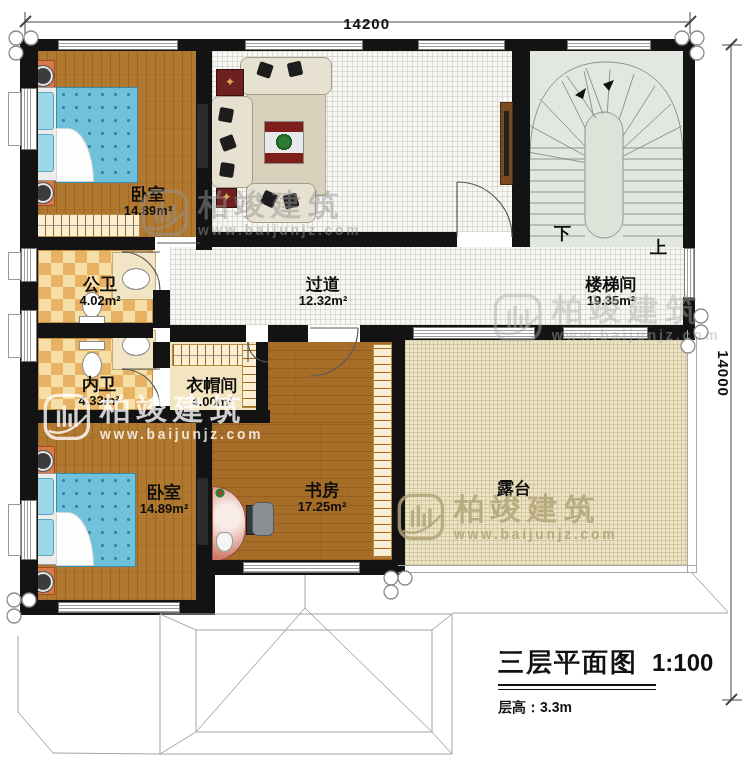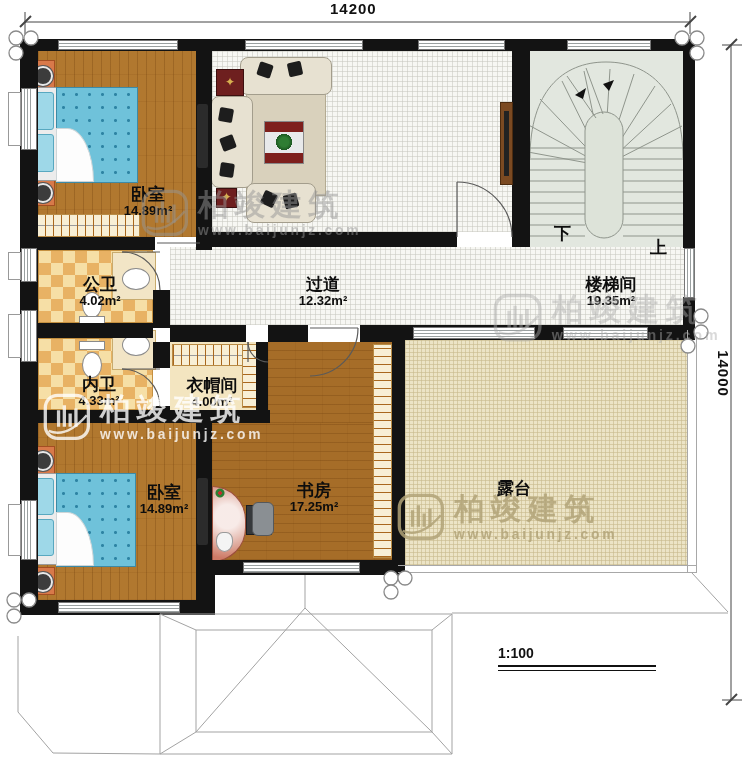--- a/index.html
+++ b/index.html
@@ -78,21 +78,21 @@
   .wm-brand{font-size:33px;font-weight:bold;letter-spacing:7px;line-height:1;}
   .wm-url{font-size:15px;font-weight:bold;letter-spacing:3px;margin-top:3px;}
   .wm-gray{color:rgba(150,150,150,.50);}
   .wm-white{color:rgba(255,255,255,.80);}
   .wm-light{color:rgba(170,170,170,.45);}
   .wm-sand{color:rgba(178,163,120,.85);}
   
   .tb{position:absolute;left:498px;top:645px;color:#111;}
   .tb-row{display:flex;align-items:baseline;gap:14px;}
   .tb-title{font-size:26px;font-weight:bold;letter-spacing:2px;}
-  .tb-scale{font-size:14px;font-weight:bold;}
+  .tb-scale{font-size:24px;font-weight:bold;}
   .tb-ul{height:2px;background:#111;margin-top:4px;}
   .tb-ul2{height:1.5px;background:#111;margin-top:2.5px;}
   .tb-line{font-size:14px;font-weight:bold;margin-top:9px;}
   .z1{z-index:1}.z2{z-index:2}.z3{z-index:3}.z4{z-index:4}.z6{z-index:6}.z7{z-index:7}
   svg.overlay{position:absolute;left:0;top:0;z-index:5;pointer-events:none;}
 </style>
 </head>
 <body>
 
 <div id="stage">
@@ -333,31 +333,31 @@
       <div class="ar">4.33m²</div>
     </div>
   <div class="rlabel z6" style="left:212px;top:377px">
     <div class="nm">衣帽间</div>
       <div class="ar">4.00m²</div>
     </div>
   <div class="rlabel z6" style="left:164px;top:484px">
     <div class="nm">卧室</div>
       <div class="ar">14.89m²</div>
     </div>
-  <div class="rlabel z6" style="left:314px;top:482px">
+  <div class="rlabel z6" style="left:322px;top:482px">
     <div class="nm">书房</div>
       <div class="ar">17.25m²</div>
     </div>
   <div class="rlabel z6" style="left:514px;top:480px">
     <div class="nm">露台</div>
     </div>
   <div class="stairlab z6" style="left:554px;top:222px">下</div>
   <div class="stairlab z6" style="left:650px;top:236px">上</div>
 
-  <div class="dimlab z6" style="left:330px;top:0;width:60px;text-align:left">14200</div>
+  <div class="dimlab z6" style="left:330px;top:15px;width:60px;text-align:right">14200</div>
   <div class="dimlab z6" style="left:700px;top:365px;transform:rotate(90deg)">14000</div>
 
   <div class="wm wm-gray z7" style="left:140px;top:188px;transform:scale(.92);transform-origin:left top">
     <svg class="wm-logo" width="54" height="54" viewBox="0 0 60 60" fill="none" stroke="currentColor">
       <rect x="4" y="4" width="52" height="52" rx="15" stroke-width="4"></rect>
       <path d="M20 42 V22 M27 42 V16 M34 42 V26 M41 42 V20" stroke-width="4"></path>
       <path d="M8 47 Q30 56 54 28" stroke-width="3"></path>
       </svg>
     <div>
         <div class="wm-brand">柏竣建筑</div>
@@ -393,19 +393,21 @@
       <path d="M8 47 Q30 56 54 28" stroke-width="3"></path>
       </svg>
     <div>
         <div class="wm-brand">柏竣建筑</div>
         <div class="wm-url">www.baijunjz.com</div>
       </div>
   </div>
 
   <div class="tb z6">
     <div class="tb-row">
+      <span class="tb-title">三层平面图</span>
       <span class="tb-scale">1:100</span>
     </div>
     <div class="tb-ul" style="width:158px"></div>
     <div class="tb-ul2" style="width:158px"></div>
+    <div class="tb-line">层高：3.3m</div>
   </div>
 
 </div>
 
 </body></html>

